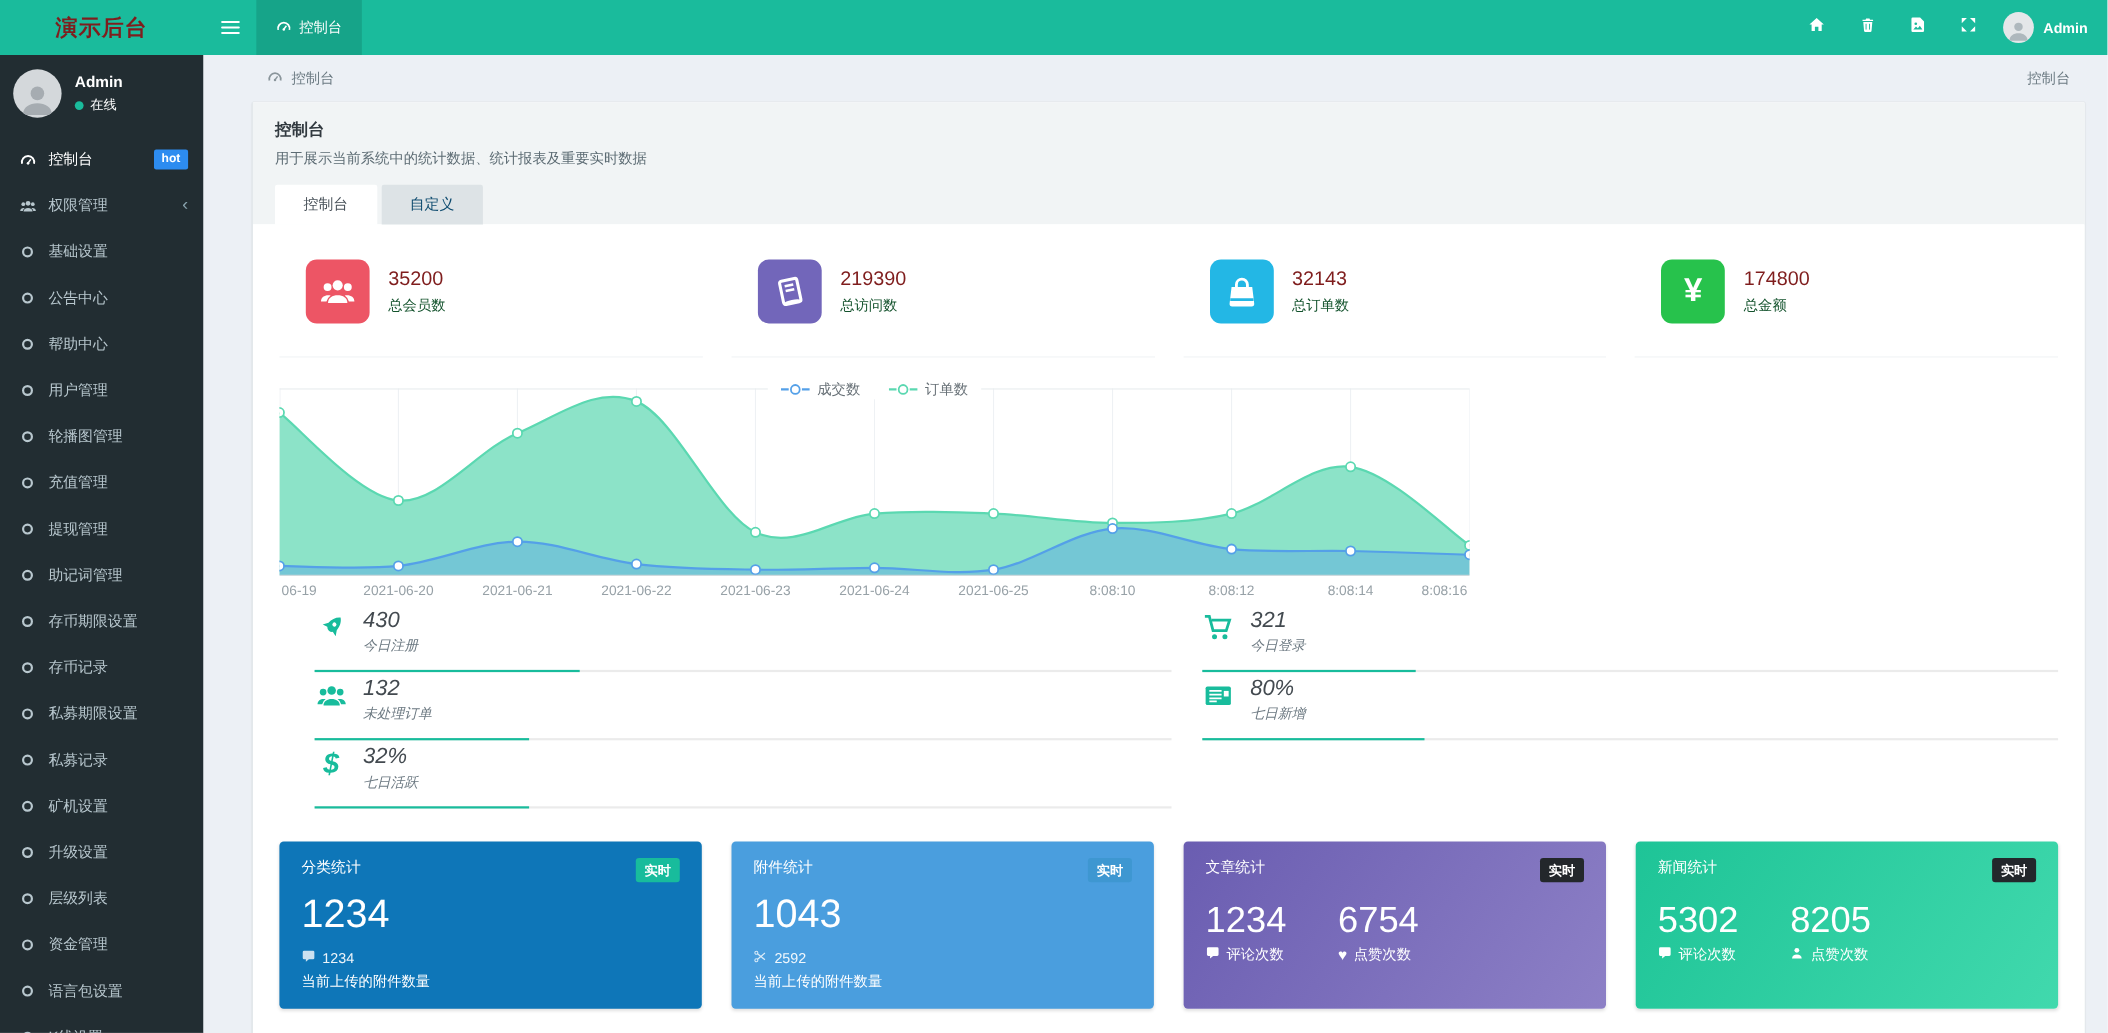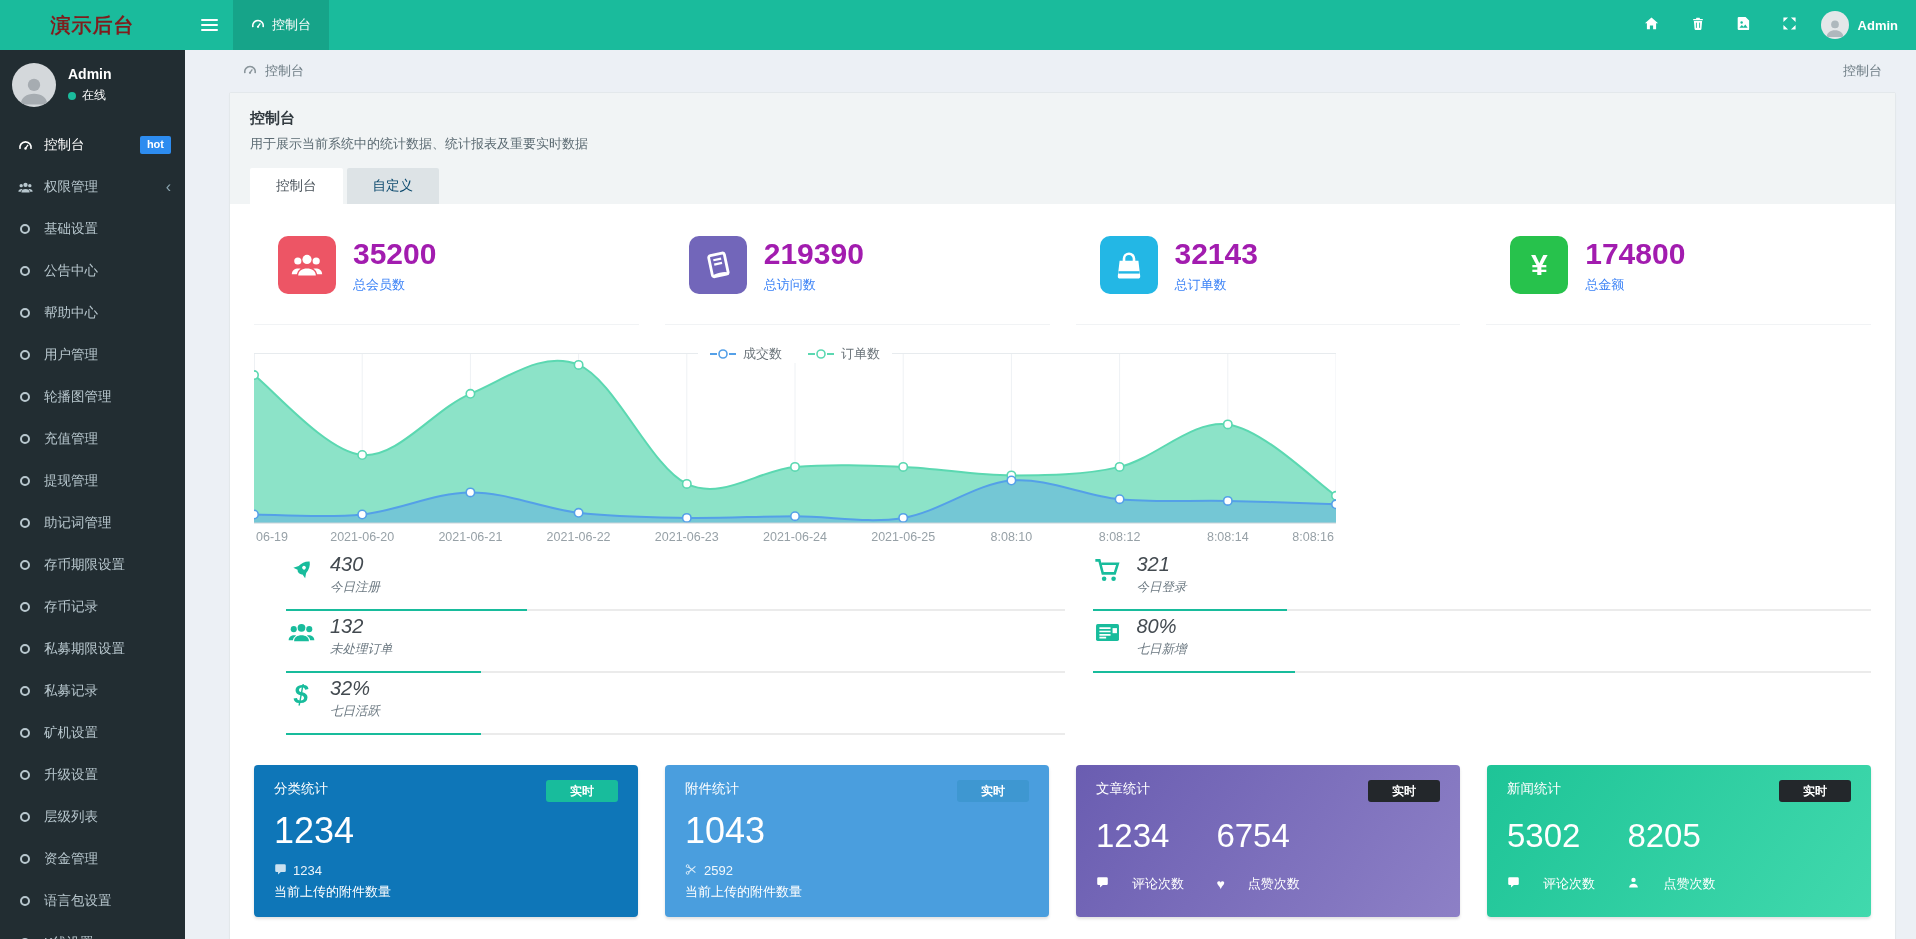--- a/index.html
+++ b/index.html
@@ -51,22 +51,22 @@
   .tab.inactive { background:#dde3e6; color:#0c4a6e; }
   .panel-body { background:#fff; padding:28px 24px 26px 24px; }
 
   
   .stats-row { display:flex; }
   .stat-col { flex:1; display:flex; align-items:center; gap:17px; padding:4px 0 30px 24px; margin-right:26px; border-bottom:1px solid #f1f3f5; }
   .stat-col:last-child { margin-right:0; }
   .stat-icon { width:58px; height:58px; border-radius:10px; color:#fff; display:flex; align-items:center; justify-content:center; flex:none; }
   .stat-icon svg { width:32px; height:32px; }
   .stat-icon .glyph { font-size:30px; font-weight:bold; line-height:1; }
-  .stat-num { font-size:30px; font-weight:bold; color:#a21caf; }
-  .stat-label { font-size:13px; color:#3b82f6; margin-top:5px; }
+  .stat-num { font-size:18px; font-weight:normal; color:#7f1d1d; }
+  .stat-label { font-size:13px; color:#14532d; margin-top:5px; }
 
   
   .main-row { display:flex; margin-top:28px;flex-direction:column; }
   .chart-col { width:1082px; flex:none; position:relative; }
   .chart-legend { position:absolute; top:-8px; left:50%; transform:translateX(-50%); background:#fff; padding:0 12px; display:flex; gap:26px; align-items:center; z-index:2; }
   .lg-item { display:flex; align-items:center; gap:7px; font-size:13px; color:#697278; }
   .chart-box svg { display:block; width:1082px; height:196px; }
   .mini-col { flex:1; margin-left:32px; }
   .mini-grid { display:grid; grid-template-columns:1fr 1fr; column-gap:28px; }
   .mini-cell { padding-top:4px;font-style:italic; }
@@ -77,30 +77,30 @@
   .mini-val { font-size:20px; color:#434a50; }
   .mini-label { font-size:12.5px; color:#6b7881; margin-top:3px; }
   .mini-bar { height:2px; background:#ebebeb; margin-top:13px; position:relative; }
   .mini-bar i { position:absolute; left:0; top:0; bottom:0; background:#18bc9c; display:block; }
 
   
   .cards-row { display:flex; gap:27px; margin-top:30px;border-radius:10px; }
   .bcard { flex:1; height:152px; border-radius:4px; color:#fff; padding:15px 20px 14px 20px; position:relative; box-shadow:0 2px 3px rgba(0,0,0,.12); display:flex; flex-direction:column; }
   .bcard-head { display:flex; align-items:flex-start; justify-content:space-between; }
   .bcard-title { font-size:13.5px; }
-  .badge { font-size:12px; font-weight:bold; padding:2px 24px; border-radius:3px; line-height:1.5; }
+  .badge { font-size:12px; font-weight:bold; padding:2px 8px; border-radius:3px; line-height:1.5; }
   .bcard-value { font-size:36px; font-weight:400; margin-top:9px; line-height:1.1; }
   .bcard-sub { display:flex; align-items:center; gap:6px; font-size:13px; margin-top:12px; opacity:.92; }
   .bcard-sub svg { width:13px; height:13px; opacity:.85; }
   .bcard-footer { font-size:13px; margin-top:4px; }
   .bcard-cols { display:flex; margin-top:16px; }
   .bcol-a { flex:0 0 35%; }
   .bcol-b { flex:1; }
   .bcol-val { font-size:33px; font-weight:400; line-height:1.1; }
-  .bcol-label { display:flex; align-items:center; gap:23px; font-size:13px; margin-top:21px; }
+  .bcol-label { display:flex; align-items:center; gap:6px; font-size:13px; margin-top:5px; }
   .bcol-label svg { width:13px; height:13px; }
   .bcol-label .glyph { font-size:14px; line-height:1; }
 </style>
 </head>
 <body>
 
 <div class="app">
 
   <div class="navbar">
     <div class="brand">演示后台</div>

